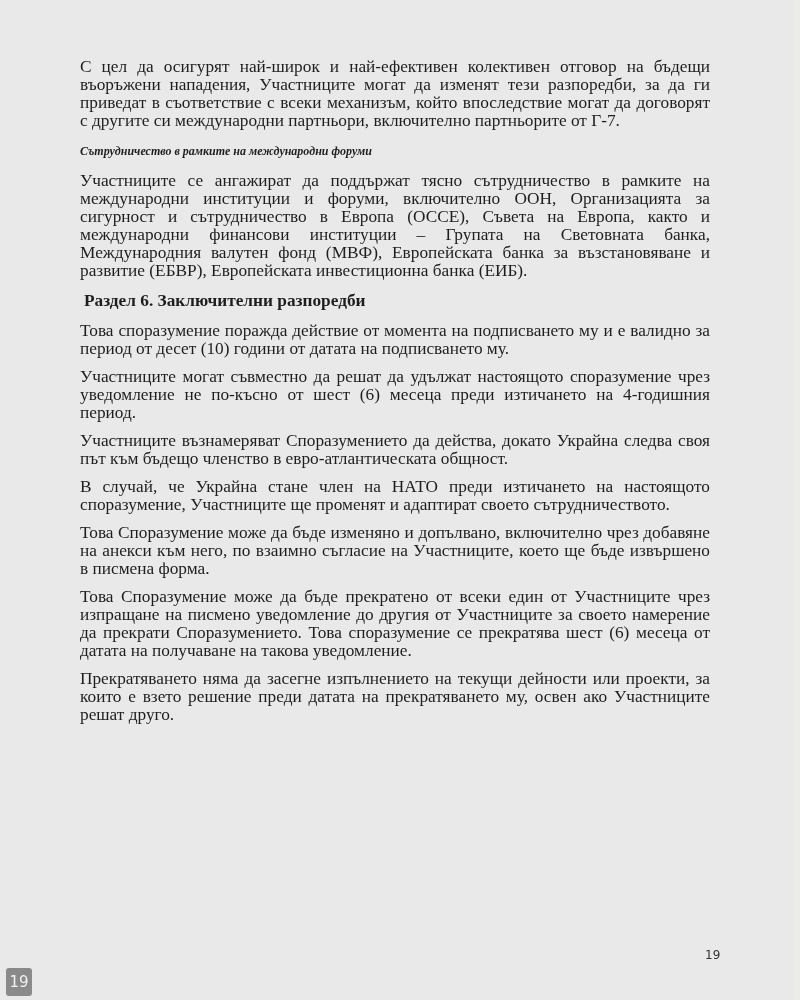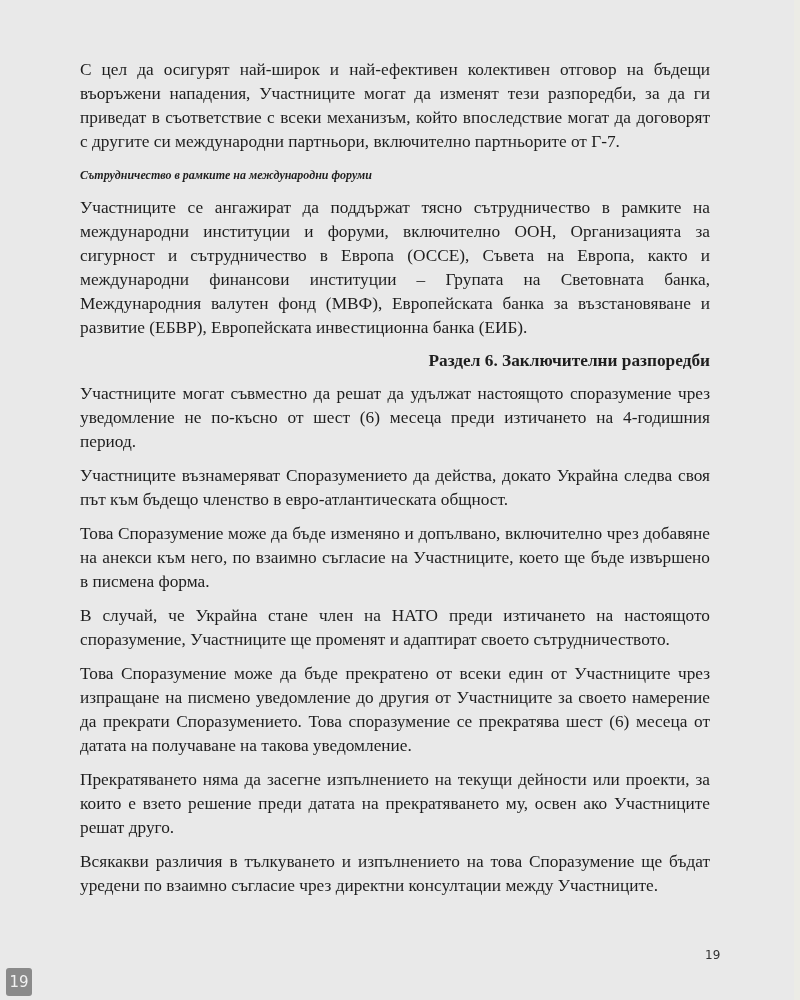--- a/index.html
+++ b/index.html
@@ -13,33 +13,32 @@
   .right-edge {
     position: absolute; top: 0; right: 0; width: 6px; height: 1000px;
     background: #ecece6;
   }
   .page-content {
     position: absolute; left: 80px; top: 58px; width: 630px;
   }
   p.para {
     margin: 0 0 10px 0;
     font-size: 17.3px;
-    line-height: 24px;
+    line-height: 18px;
     text-align: justify;
   }
   .heading-italic {
     font-style: italic; font-weight: bold;
     font-size: 12px; line-height: 22px;
     margin: 0 0 10px 0;
   }
   .heading-bold {
     font-weight: bold;
     font-size: 17.3px; line-height: 22px;
     margin: 0 0 10px 4px;
-    text-align: right;
   }
   .page-number {
     position: absolute; left: 705px; top: 948px;
     font-family: "DejaVu Sans", sans-serif;
     font-size: 12px; color: #333;
   }
   .page-badge {
     position: absolute; left: 6px; top: 968px;
     width: 26px; height: 28px;
     background: #8a8a8a; border-radius: 3px;
@@ -51,23 +50,23 @@
 </head>
 <body>
 
 <div class="right-edge"></div>
 
 <div class="page-content">
   <p class="para">С цел да осигурят най-широк и най-ефективен колективен отговор на бъдещи въоръжени нападения, Участниците могат да изменят тези разпоредби, за да ги приведат в съответствие с всеки механизъм, който впоследствие могат да договорят с другите си международни партньори, включително партньорите от Г-7.</p>
   <div class="heading-italic">Сътрудничество в рамките на международни форуми</div>
   <p class="para">Участниците се ангажират да поддържат тясно сътрудничество в рамките на международни институции и форуми, включително ООН, Организацията за сигурност и сътрудничество в Европа (ОССЕ), Съвета на Европа, както и международни финансови институции – Групата на Световната банка, Международния валутен фонд (МВФ), Европейската банка за възстановяване и развитие (ЕБВР), Европейската инвестиционна банка (ЕИБ).</p>
   <div class="heading-bold">Раздел 6. Заключителни разпоредби</div>
+  <p class="para">Това споразумение поражда действие от момента на подписването му и е валидно за период от десет (10) години от датата на подписването му.</p>
   <p class="para">Участниците могат съвместно да решат да удължат настоящото споразумение чрез уведомление не по-късно от шест (6) месеца преди изтичането на 4-годишния период.</p>
   <p class="para">Участниците възнамеряват Споразумението да действа, докато Украйна следва своя път към бъдещо членство в евро-атлантическата общност.</p>
+  <p class="para">В случай, че Украйна стане член на НАТО преди изтичането на настоящото споразумение, Участниците ще променят и адаптират своето сътрудничеството.</p>
   <p class="para">Това Споразумение може да бъде изменяно и допълвано, включително чрез добавяне на анекси към него, по взаимно съгласие на Участниците, което ще бъде извършено в писмена форма.</p>
-  <p class="para">В случай, че Украйна стане член на НАТО преди изтичането на настоящото споразумение, Участниците ще променят и адаптират своето сътрудничеството.</p>
   <p class="para">Това Споразумение може да бъде прекратено от всеки един от Участниците чрез изпращане на писмено уведомление до другия от Участниците за своето намерение да прекрати Споразумението. Това споразумение се прекратява шест (6) месеца от датата на получаване на такова уведомление.</p>
   <p class="para">Прекратяването няма да засегне изпълнението на текущи дейности или проекти, за които е взето решение преди датата на прекратяването му, освен ако Участниците решат друго.</p>
-  <p class="para">Всякакви различия в тълкуването и изпълнението на това Споразумение ще бъдат уредени по взаимно съгласие чрез директни консултации между Участниците.</p>
 </div>
 
 <div class="page-number">19</div>
 <div class="page-badge">19</div>
 
 </body></html>

